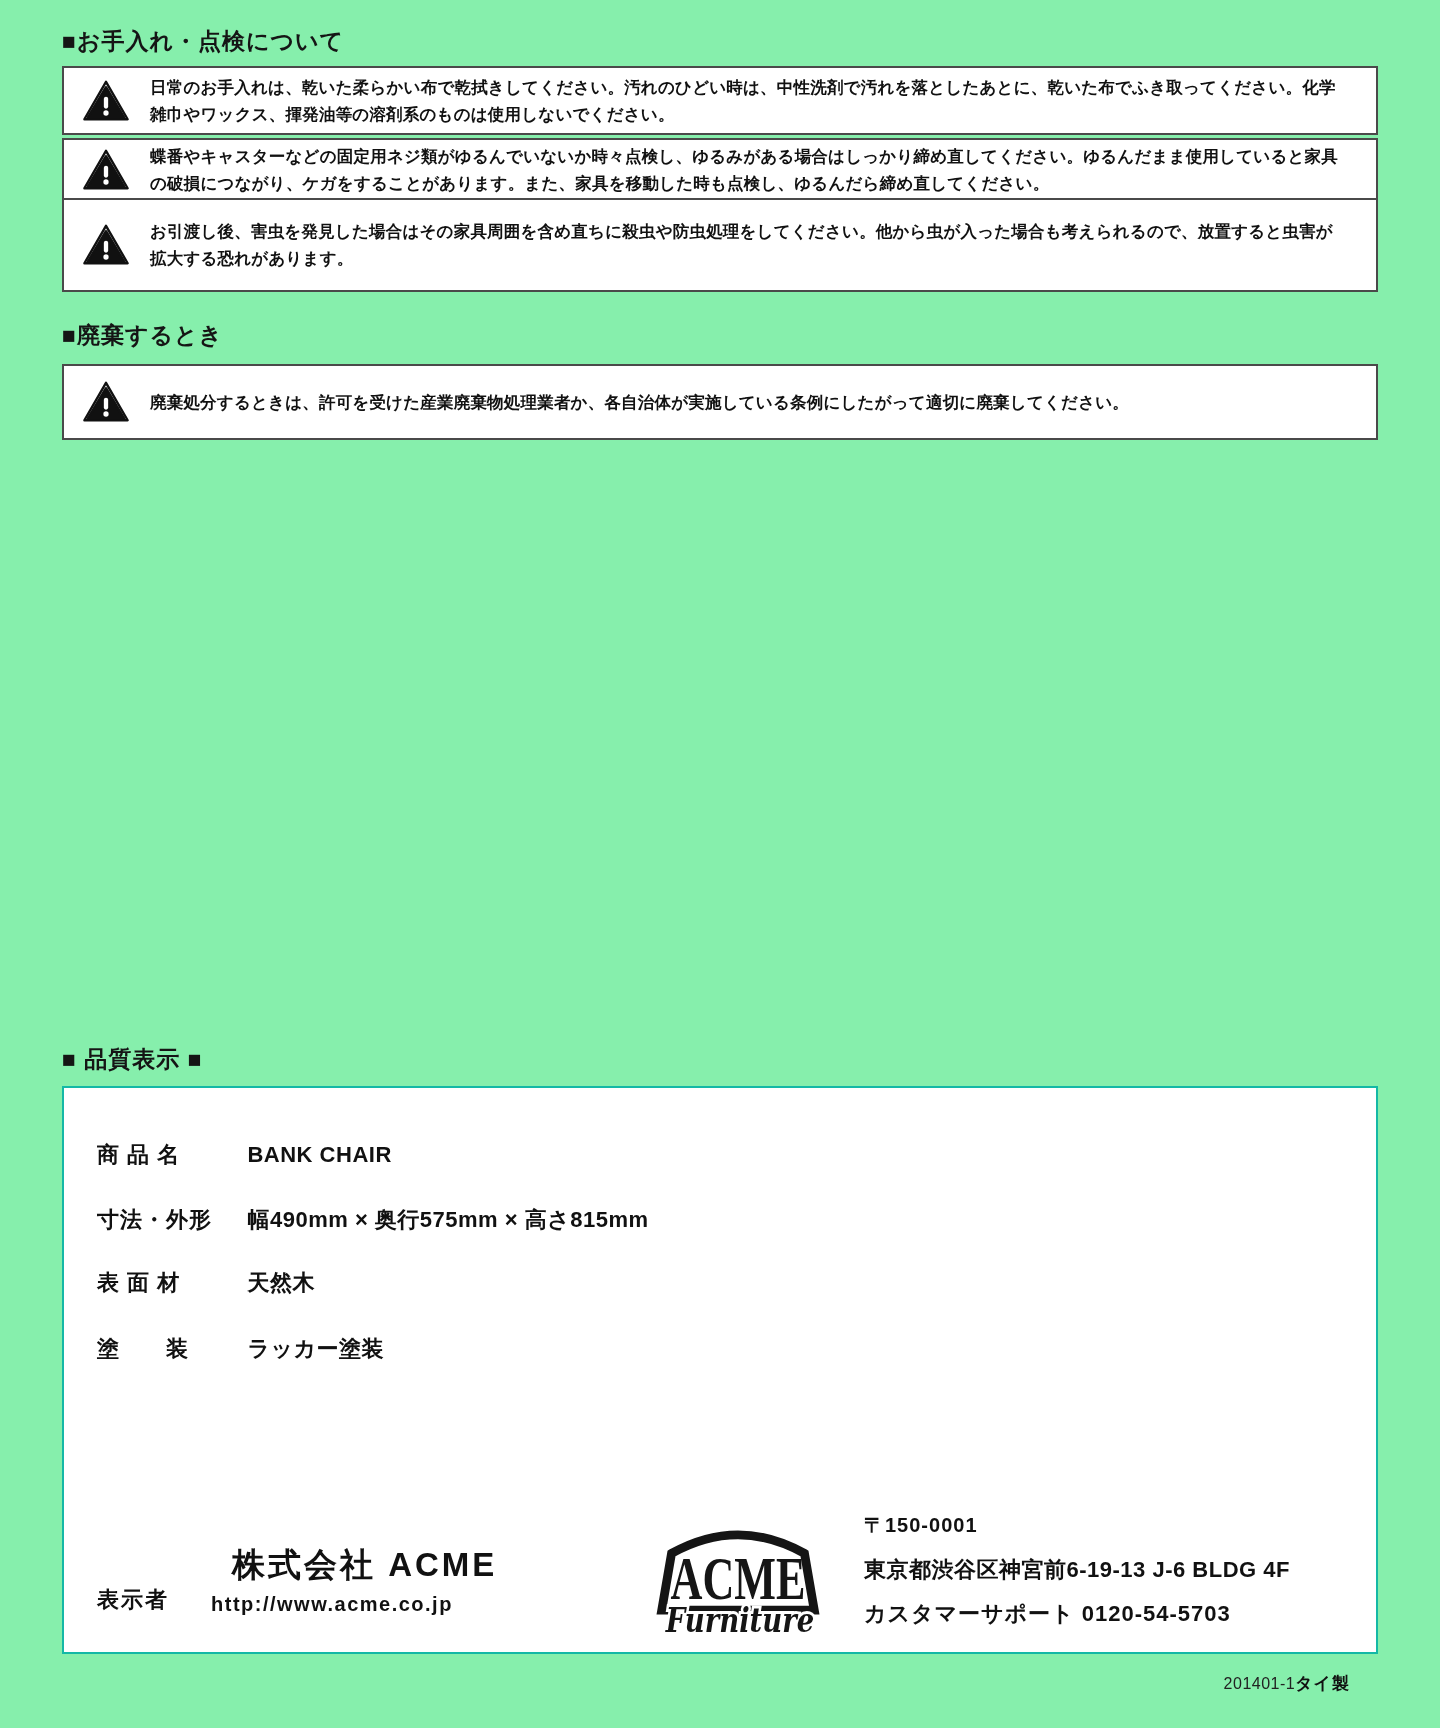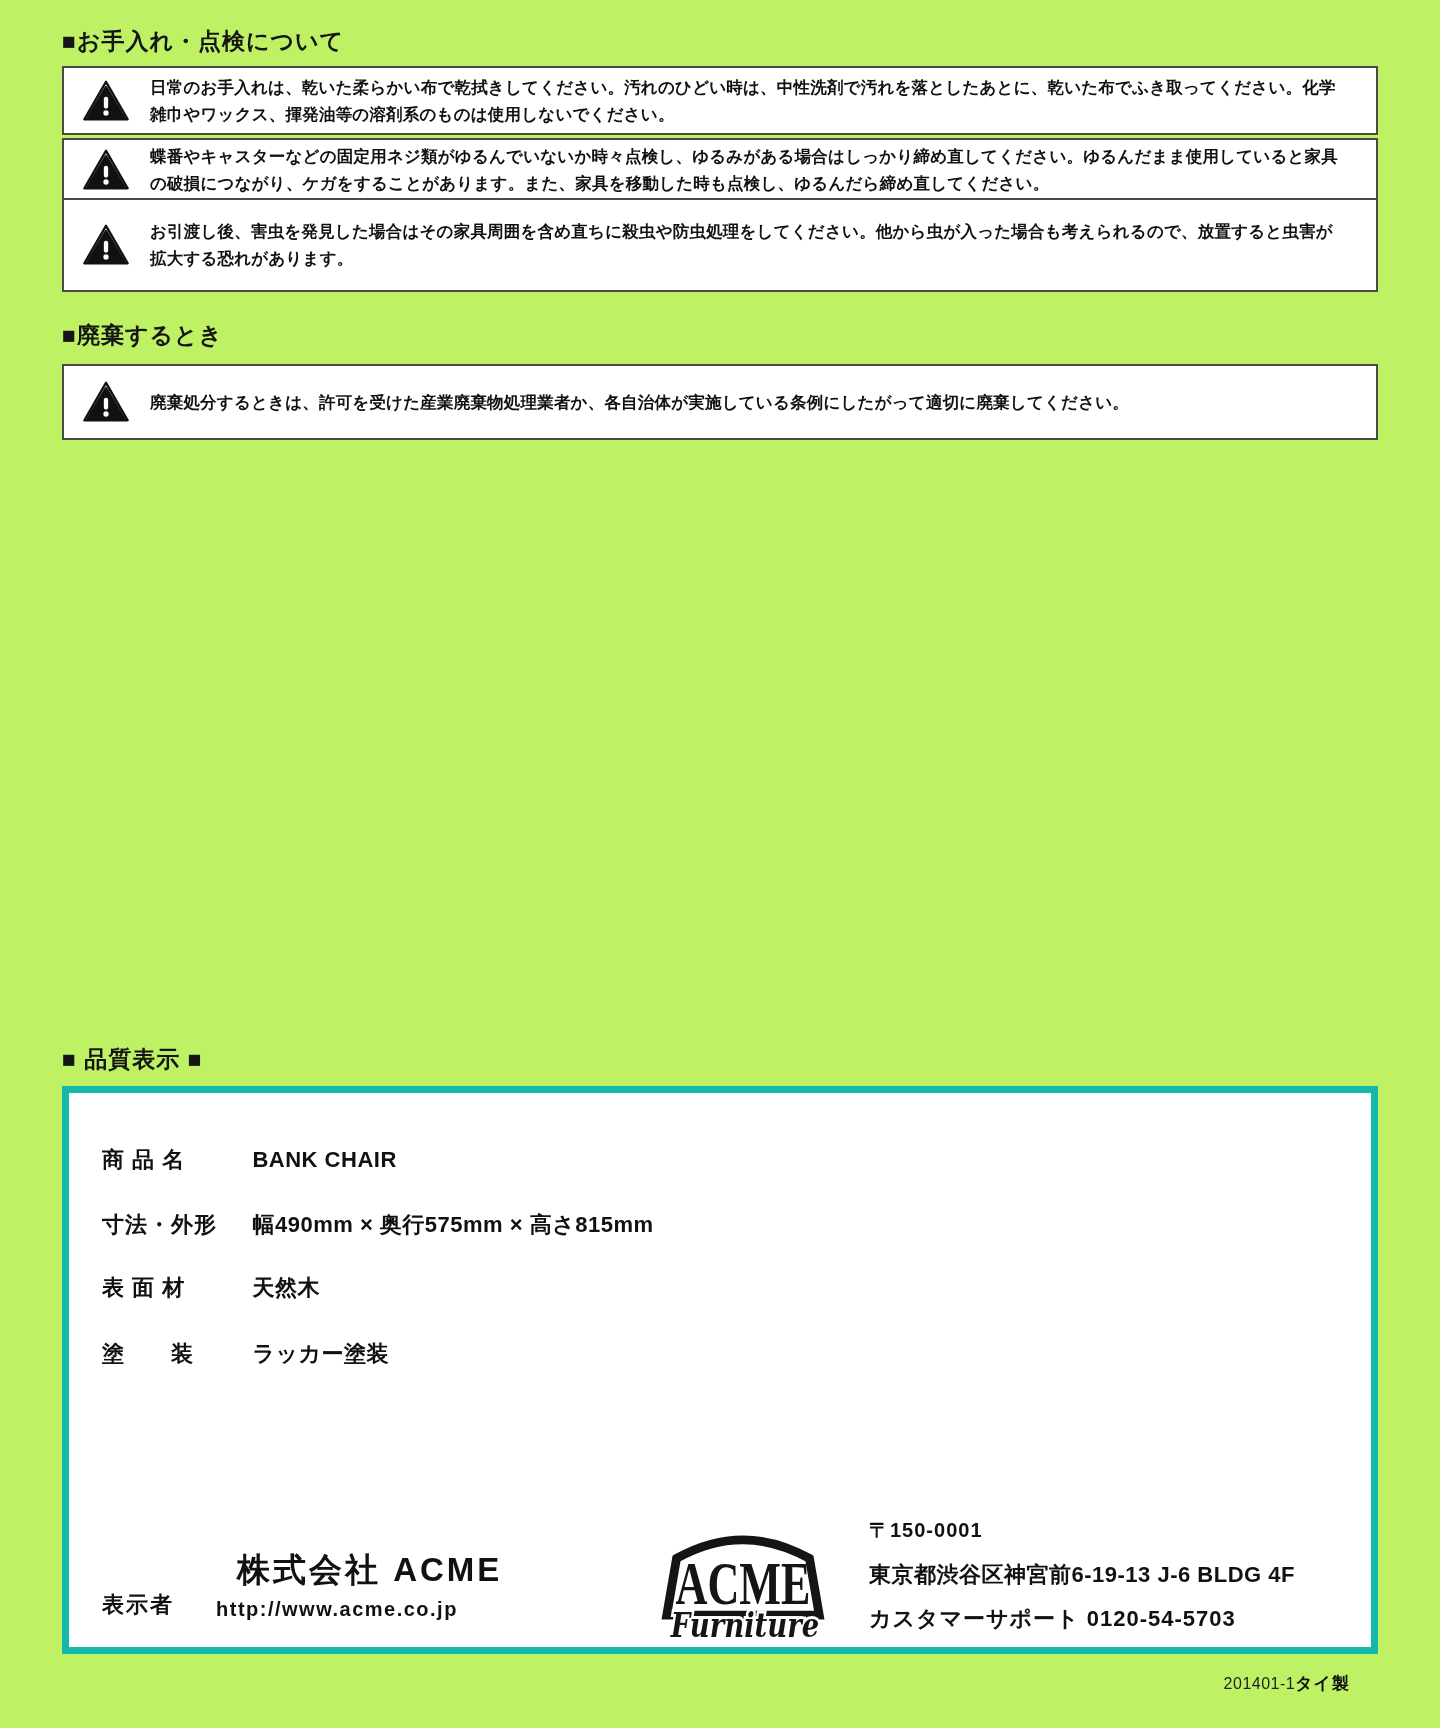--- a/index.html
+++ b/index.html
@@ -1,20 +1,20 @@
 <!DOCTYPE html>
 <html lang="ja"><head>
 <meta charset="utf-8">
 <style>
   html,body{margin:0;padding:0;background:#e9e9e9;}
   .page{
     position:relative;
     width:1440px;height:1728px;
     margin:0 auto;
-    background:#bef264;
+    background:#86efac;
     font-family:"Liberation Sans","DejaVu Sans",sans-serif;
     color:#111;
     overflow:hidden;
   }
   .sec-heading{
     position:absolute;left:62px;margin:0;
     font-size:23px;font-weight:bold;color:#151515;letter-spacing:1px;
     white-space:nowrap;
   }
   .warn-box{
@@ -25,21 +25,21 @@
   }
   .warn-icon{flex:0 0 auto;width:48px;height:44px;margin:0 20px 0 18px;}
   .warn-icon svg{display:block;width:48px;height:44px;}
   .warn-text{
     margin:0;width:1190px;
     font-size:16.5px;font-weight:bold;line-height:1.62;color:#111;
     letter-spacing:0.2px;
   }
   .q-box{
     position:absolute;left:62px;top:1086px;width:1316px;height:568px;
-    border:7px solid #14b8a6;box-sizing:border-box;background:#fff;
+    border:2px solid #14b8a6;box-sizing:border-box;background:#fff;
   }
   .q-row{position:absolute;left:33px;white-space:nowrap;}
   .q-label{
     display:inline-block;width:118px;
     font-size:22px;font-weight:bold;letter-spacing:1px;
     white-space:pre;vertical-align:baseline;
   }
   .q-value{font-size:22px;font-weight:bold;letter-spacing:0.5px;margin-left:28px;}
   .pub-label{position:absolute;left:33px;top:497px;font-size:22px;font-weight:bold;letter-spacing:2px;}
   .pub-company{position:absolute;left:142px;top:455px;font-size:33px;font-weight:bold;letter-spacing:3px;white-space:nowrap;margin-left:26px;}

